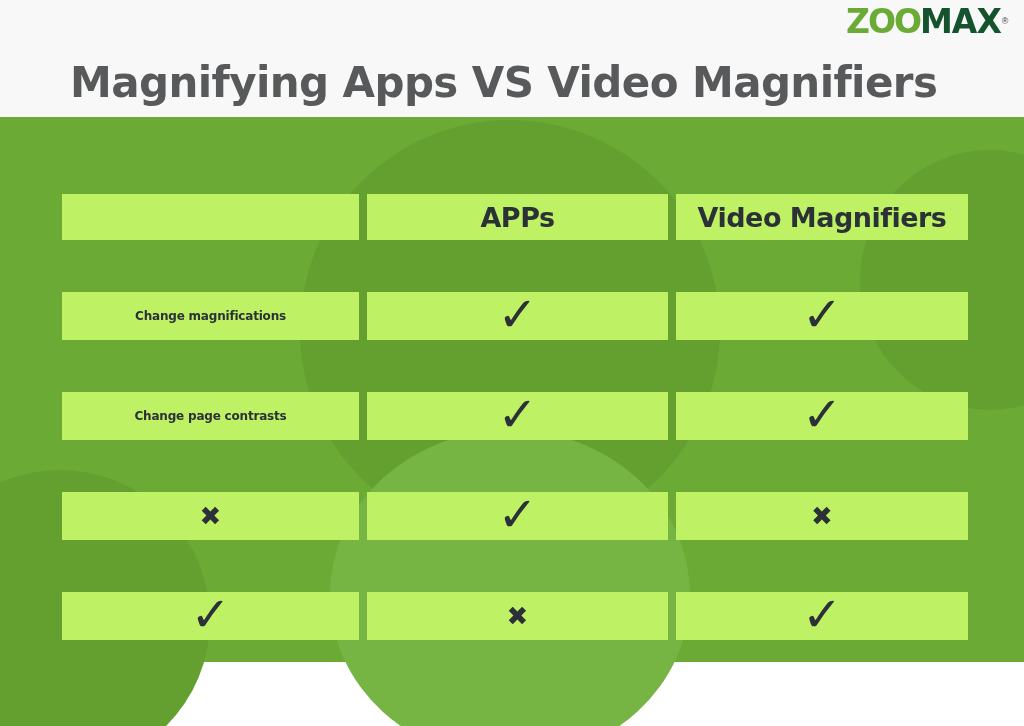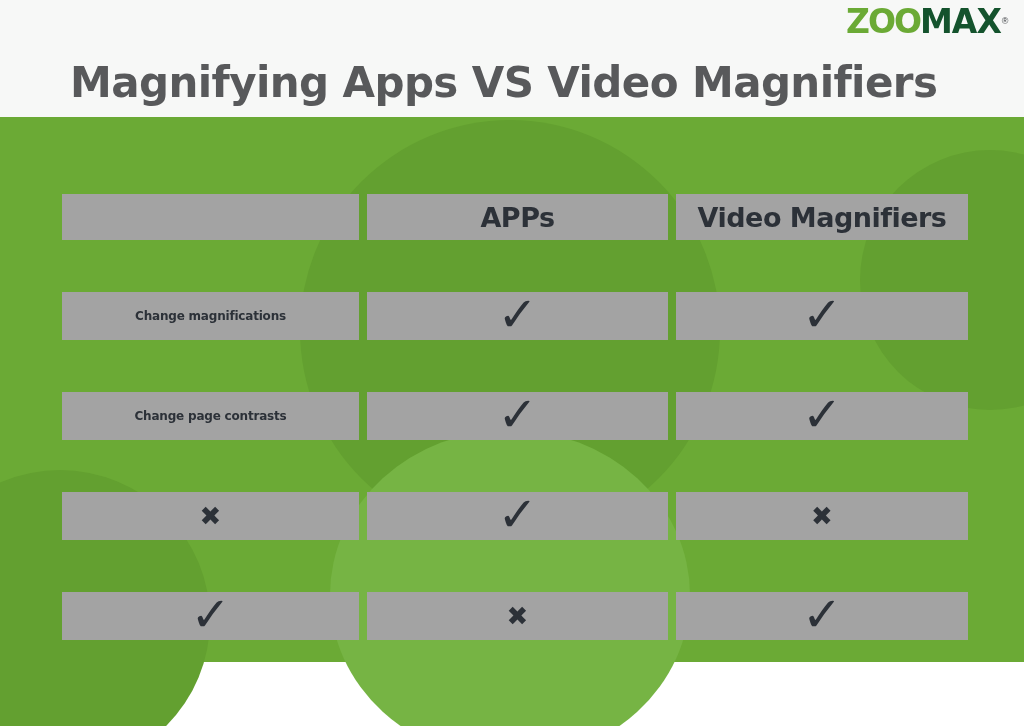--- a/index.html
+++ b/index.html
@@ -85,21 +85,21 @@
     width: 898px;
     height: 538px;
     display: grid;
     grid-template-columns: 297px 301px 292px;
     grid-template-rows: 90px 1fr 1fr 1fr 1fr 1fr;
     gap: 8px;
     z-index: 3;
   }
 
   .cell {
-    background: #a3a3a3;
+    background: #bef264;
     display: flex;
     align-items: center;
     justify-content: center;
     margin-top: 44px;
   }
 
   .cell-label {
     font-size: 12px;
     font-weight: bold;
     color: #2C3138;

